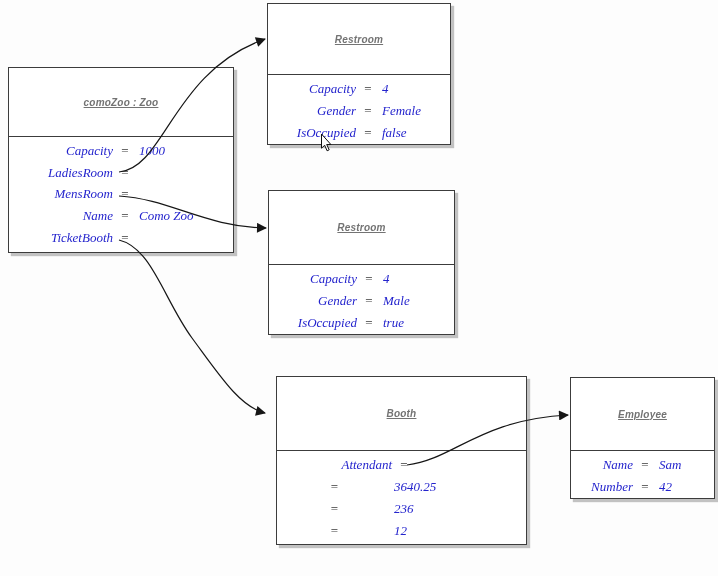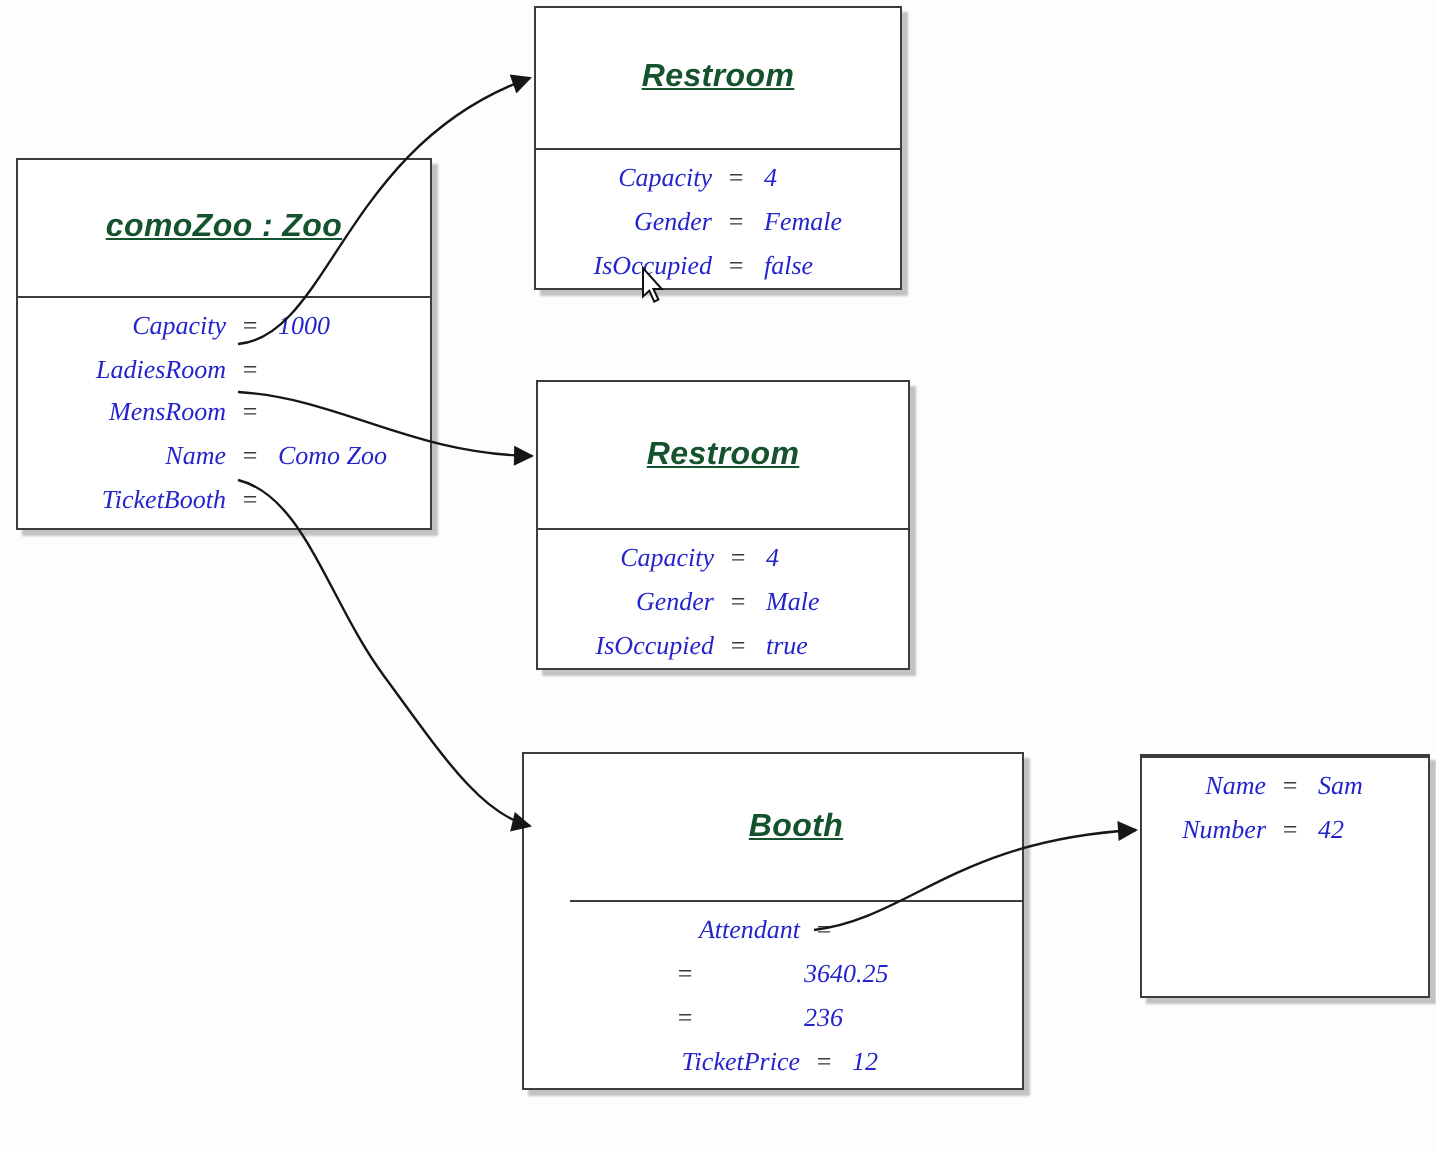--- a/index.html
+++ b/index.html
@@ -13,39 +13,39 @@
     position:absolute;box-sizing:border-box;
     background:#ffffff;
     border:1.5px solid #3c3c3c;
     box-shadow:3px 3px 1px rgba(145,145,145,0.55);
     display:flex;flex-direction:column;
     z-index:2;
   }
   .obj-title{
     height:var(--title-h);
     display:flex;align-items:center;justify-content:center;
-    font-size:16px;font-weight:bold;font-style:italic;
-    text-decoration:underline;color:#14532d;letter-spacing:.2px;
+    font-size:10px;font-weight:bold;font-style:italic;
+    text-decoration:underline;color:#737373;letter-spacing:.2px;
   }
   .obj-attrs{
     flex:1;border-top:1.5px solid #3c3c3c;padding-top:var(--pad-top);
   }
   .attr-row{
     display:grid;grid-template-columns:var(--name-col) 24px 1fr;
     align-items:center;height:var(--row-h);
     font-size:13px;font-style:italic;color:#2424cd;font-family:Liberation Serif, serif;
   }
   .attr-name{text-align:right;white-space:nowrap;}
   .attr-eq{text-align:center;font-style:normal;color:#3a3a3a;font-size:13px;}
   .attr-value{text-align:left;padding-left:2px;white-space:nowrap;}
 
-  .box-zoo  {left:8px;  top:79px;  width:208px;height:186px;--title-h:68px;--pad-top:3px;--row-h:21.75px;--name-col:104px;}
+  .box-zoo  {left:8px;  top:67px;  width:226px;height:186px;--title-h:68px;--pad-top:3px;--row-h:21.75px;--name-col:104px;}
   .box-r1   {left:267px;top:3px;   width:184px;height:142px;--title-h:72px;--pad-top:3px;--row-h:22px;--name-col:88px;}
   .box-r2   {left:268px;top:190px; width:187px;height:145px;--title-h:73px;--pad-top:3px;--row-h:22px;--name-col:88px;}
-  .box-booth{left:261px;top:376px; width:251px;height:169px;padding-left:23px;--title-h:73px;--pad-top:3px;--row-h:22px;--name-col:115px;}
+  .box-booth{left:276px;top:376px; width:251px;height:169px;--title-h:73px;--pad-top:3px;--row-h:22px;--name-col:115px;}
   .box-emp  {left:570px;top:377px; width:145px;height:122px;--title-h:74px;--pad-top:3px;--row-h:22px;--name-col:62px;}
 
   svg.connections{position:absolute;inset:0;z-index:5;pointer-events:none;}
   svg.cursor-layer{position:absolute;inset:0;z-index:9;pointer-events:none;}
 </style>
 </head>
 <body>
 
 <div class="canvas">
 
@@ -132,28 +132,28 @@
       </div>
       <div class="attr-row">
         <span class="attr-eq">=</span>
         <span class="attr-value">3640.25</span>
       </div>
       <div class="attr-row">
         <span class="attr-eq">=</span>
         <span class="attr-value">236</span>
       </div>
       <div class="attr-row">
-        <span class="attr-name">TicketPrice</span>
         <span class="attr-eq">=</span>
         <span class="attr-value">12</span>
       </div>
     </div>
   </div>
 
   <div class="obj-box box-emp">
+    <div class="obj-title">Employee</div>
     <div class="obj-attrs">
       <div class="attr-row">
         <span class="attr-name">Name</span>
         <span class="attr-eq">=</span>
         <span class="attr-value">Sam</span>
       </div>
       <div class="attr-row">
         <span class="attr-name">Number</span>
         <span class="attr-eq">=</span>
         <span class="attr-value">42</span>

